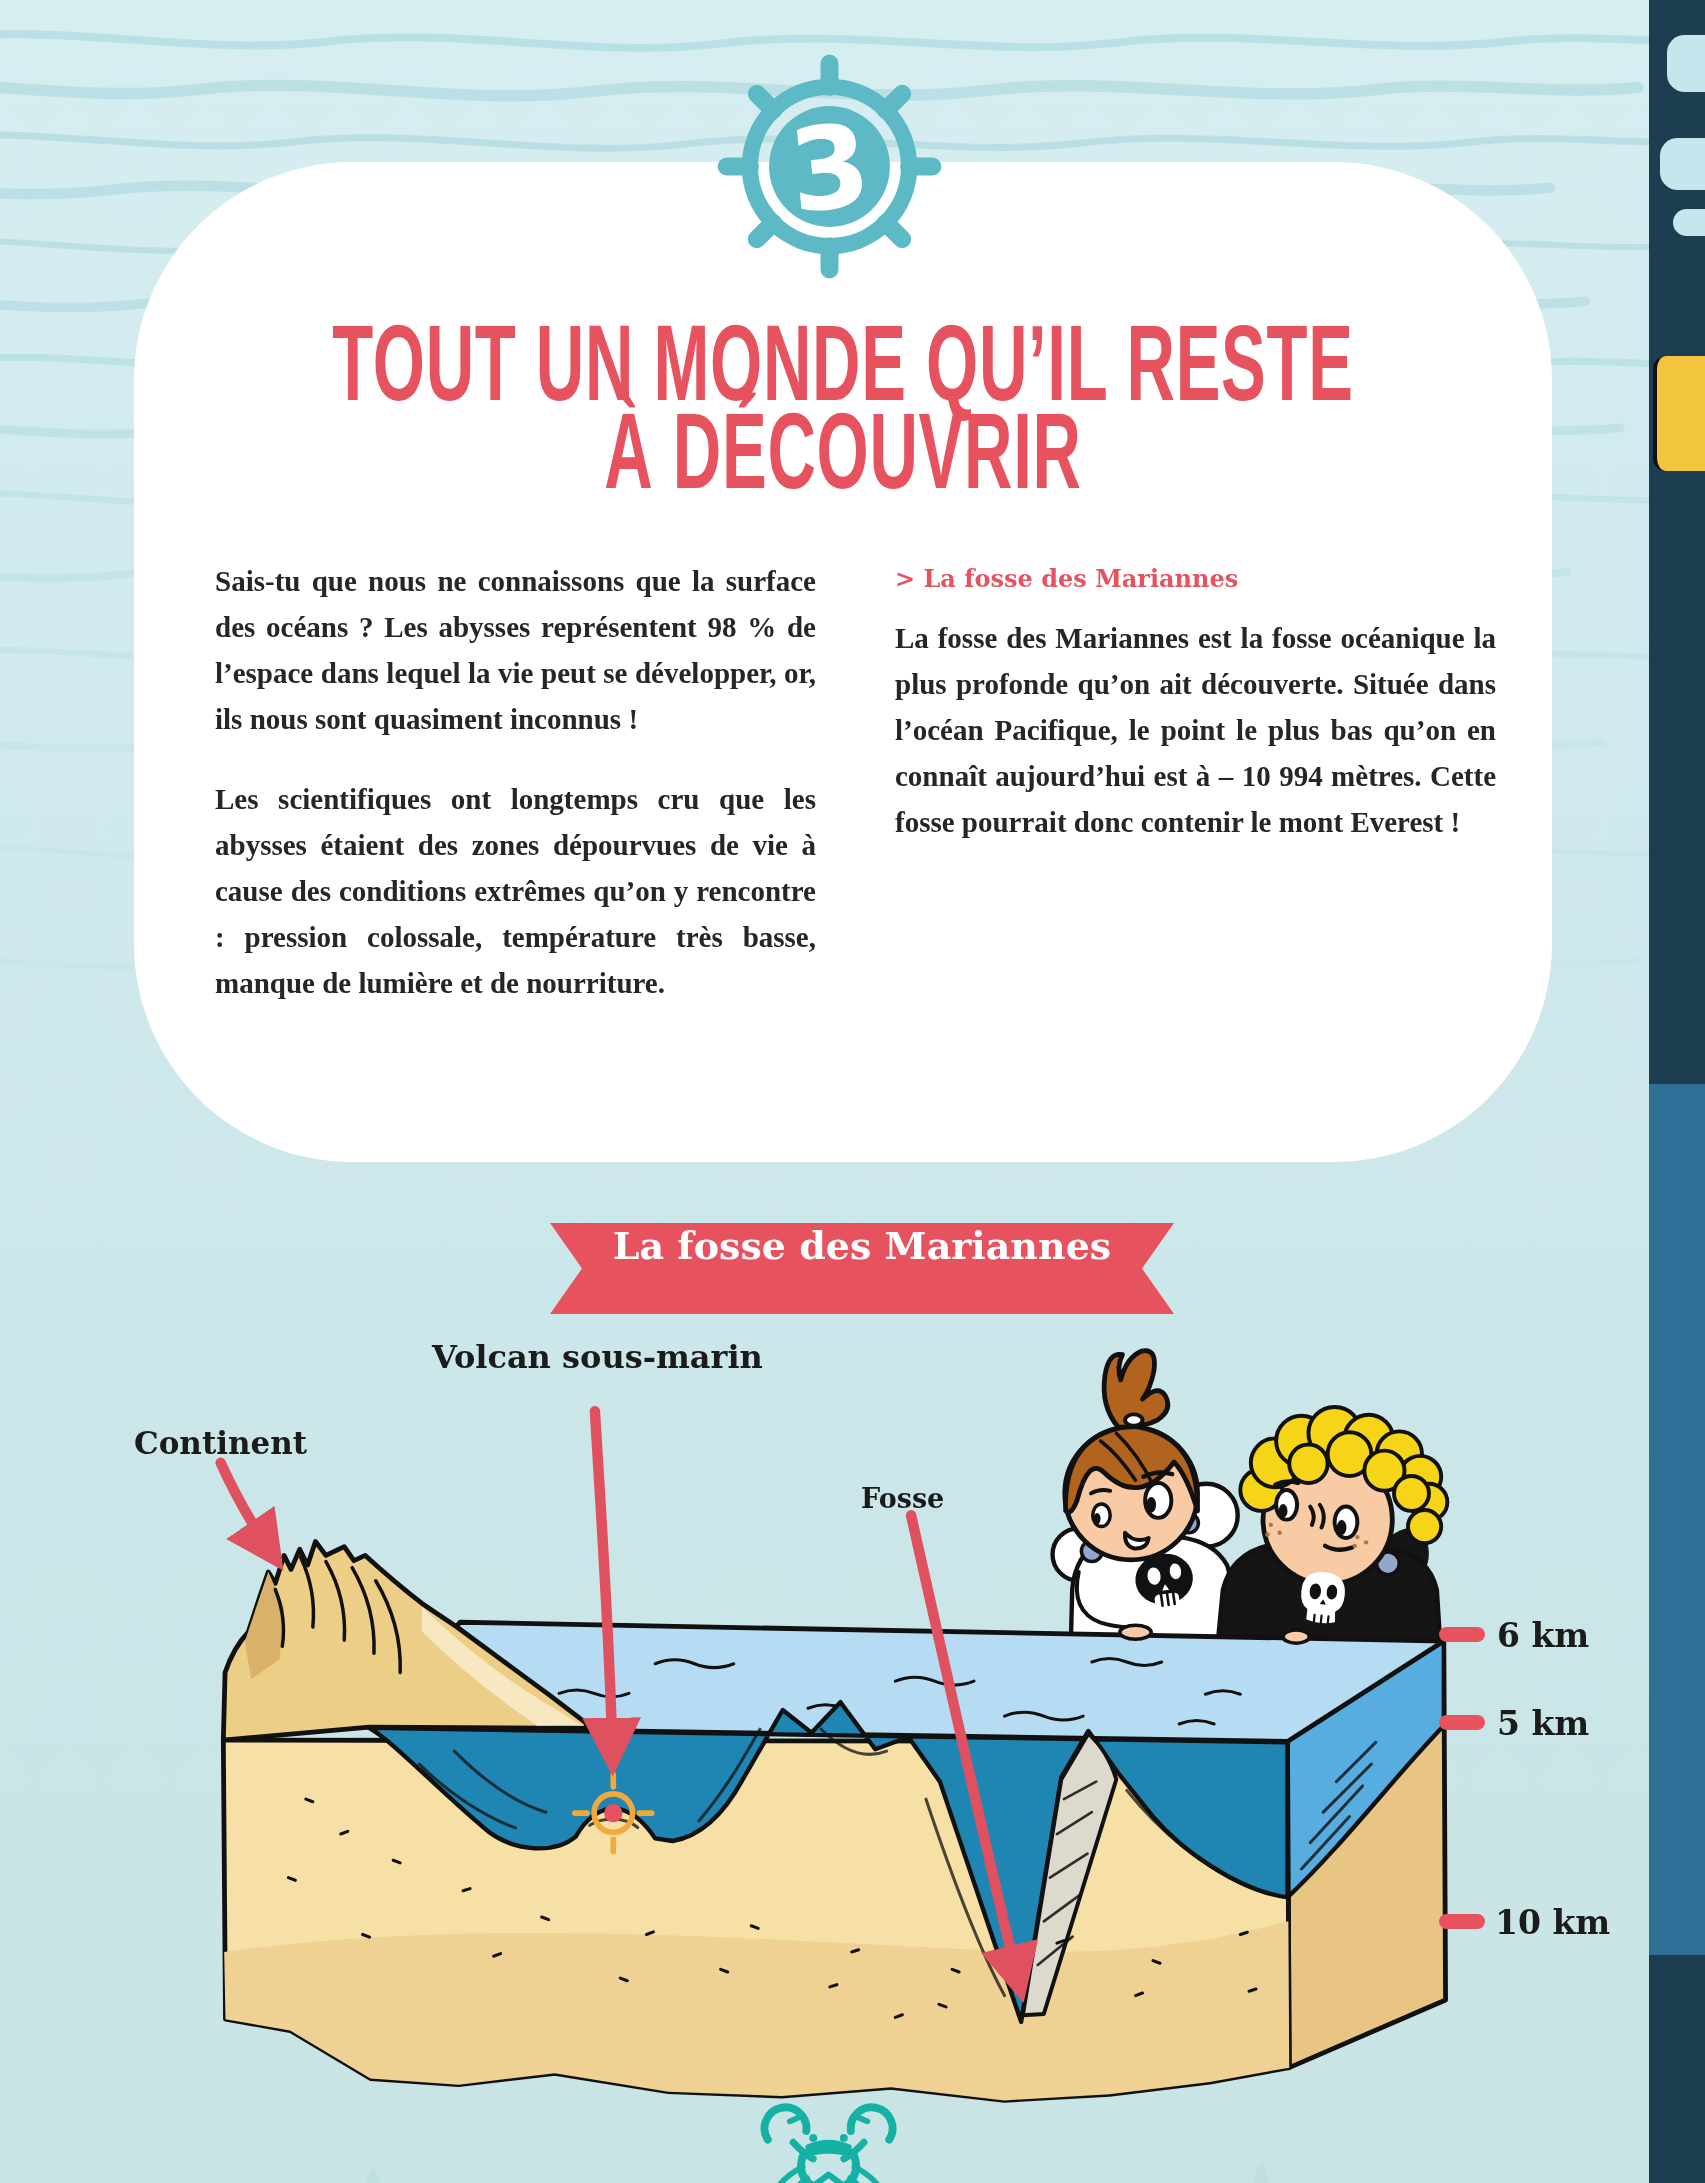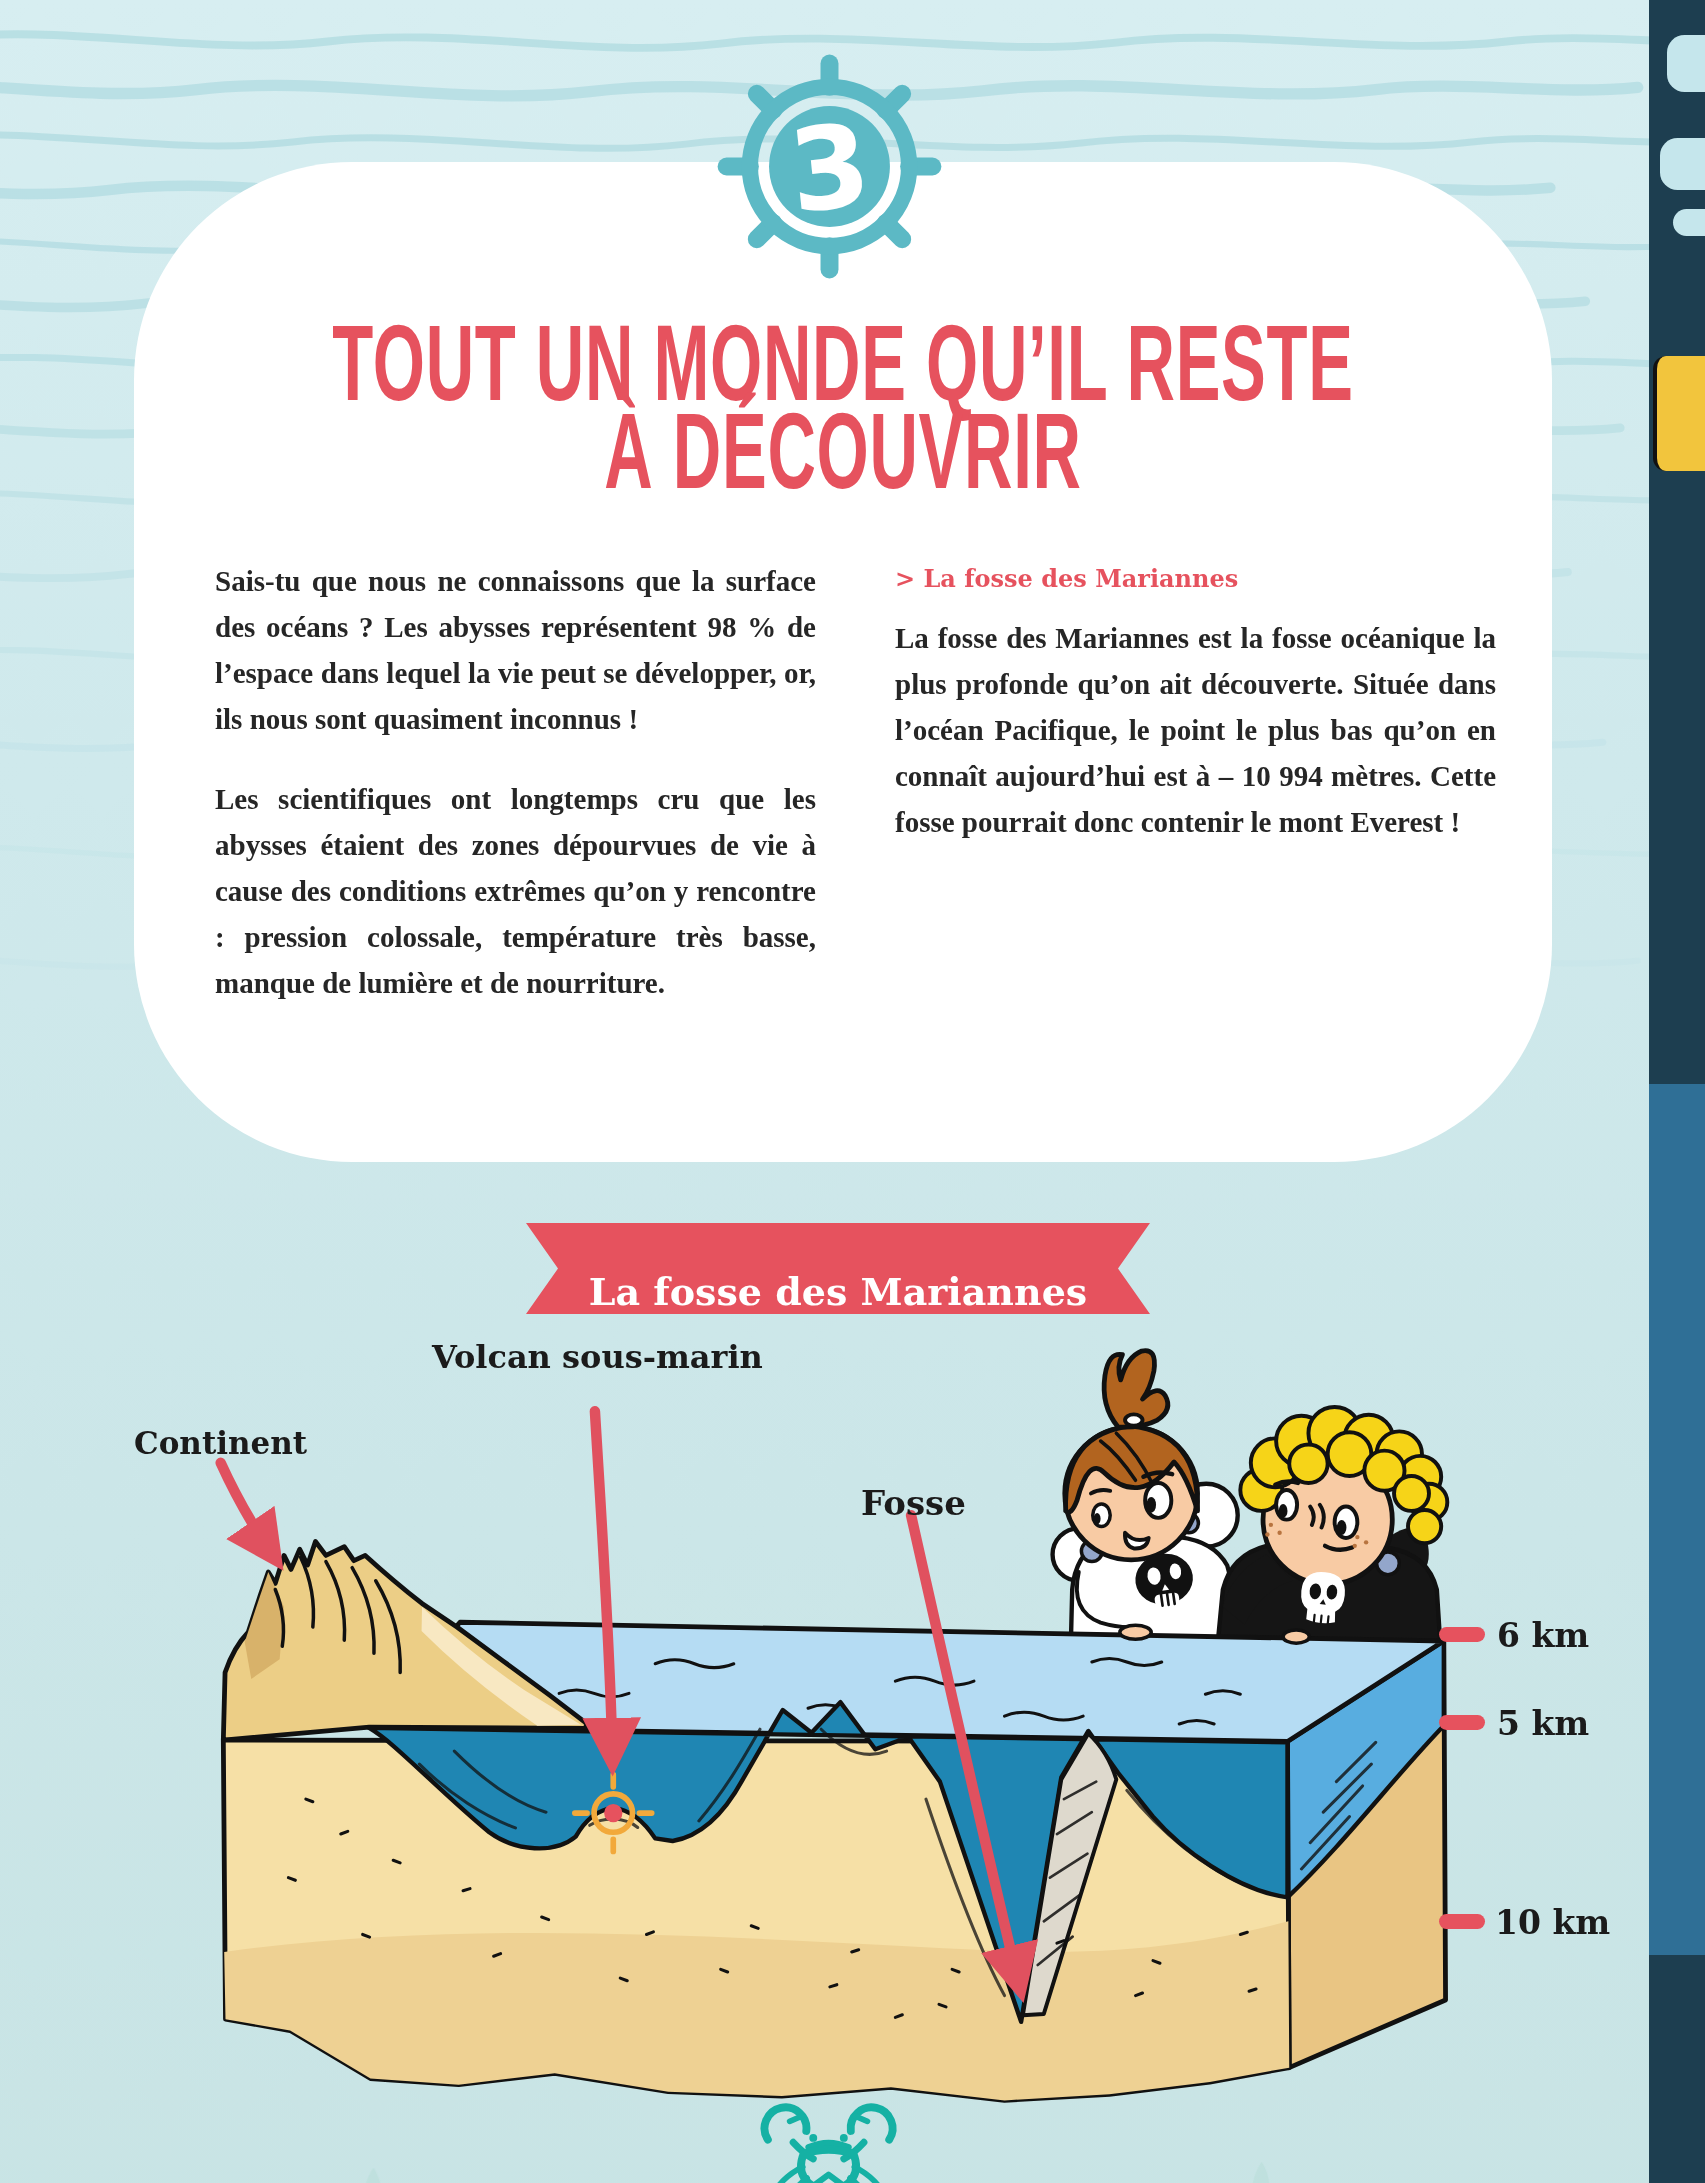--- a/index.html
+++ b/index.html
@@ -34,35 +34,35 @@
   #col-left p.second{margin-top:34px;}
   .red-heading{
     margin-top:64px;margin-bottom:7.9px;
     font-family:"DejaVu Serif", serif;font-weight:bold;font-size:24px;line-height:41px;
     color:#e6525e;text-align:left;
   }
   
   #wheel{position:absolute;left:707px;top:44px;z-index:5;}
   
   .banner{
-    position:absolute;left:526px;top:1223px;width:624px;height:91px;z-index:5;
-    background:#e6525e;display:flex;align-items:flex-end;justify-content:center;
+    position:absolute;left:550px;top:1223px;width:624px;height:91px;z-index:5;
+    background:#e6525e;display:flex;align-items:flex-start;justify-content:center;
     clip-path:polygon(0 0,100% 0,calc(100% - 32px) 50%,100% 100%,0 100%,32px 50%);
   }
   .banner span{
     font-family:"DejaVu Serif", serif;font-weight:bold;font-size:38px;color:#ffffff;
   }
   
   .dlabel{
     position:absolute;z-index:6;font-family:"DejaVu Serif", serif;font-weight:bold;
     color:#1b1b1b;white-space:nowrap;
   }
   #lbl-volcano{left:432px;top:1338px;font-size:32px;text-align:center;}
   #lbl-continent{left:134px;top:1425px;font-size:31px;}
-  #lbl-fosse{left:861px;top:1483px;font-size:34px;}
+  #lbl-fosse{left:861px;top:1483px;font-size:27px;}
   
   .dash{
     position:absolute;left:1439px;width:46px;height:15px;border-radius:7.4px;
     background:#e6525e;z-index:6;
   }
   .dlabel-depth{
     position:absolute;left:1497px;z-index:6;font-family:"DejaVu Serif", serif;
     font-weight:bold;font-size:33px;color:#1b1b1b;white-space:nowrap;
   }
   

